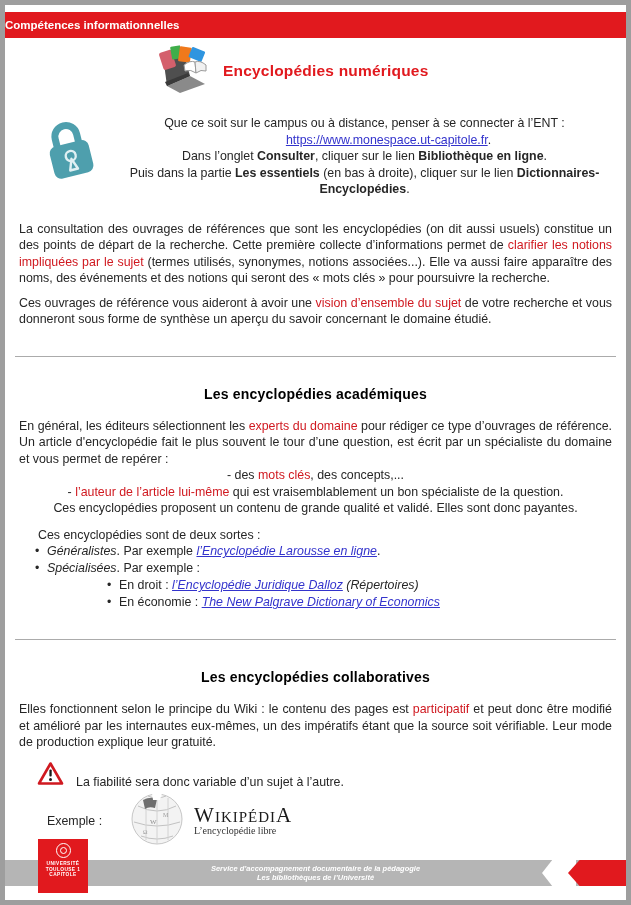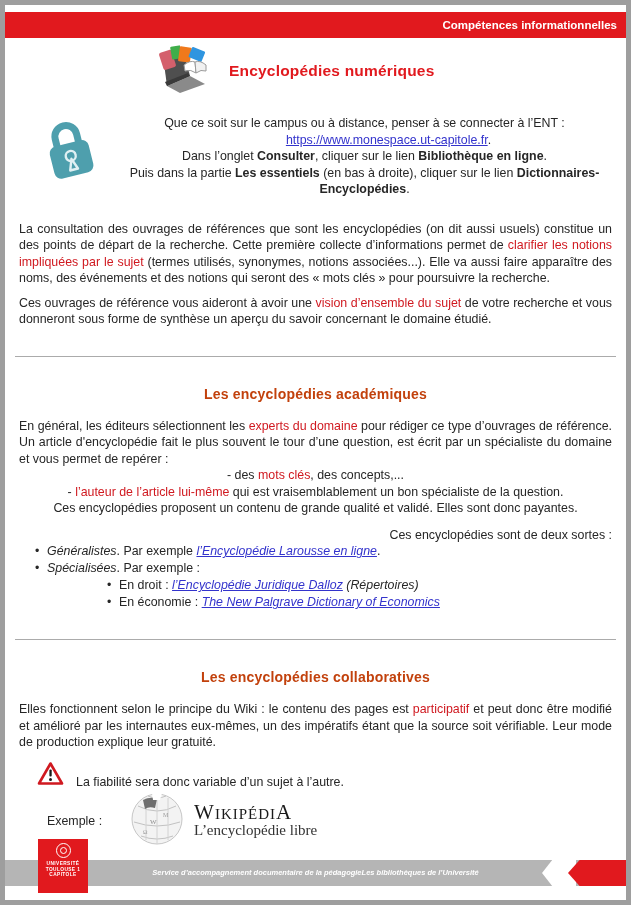--- a/index.html
+++ b/index.html
@@ -2,57 +2,57 @@
 <html><head>
 <meta charset="utf-8">
 <style>
   html,body{margin:0;padding:0;background:#e8e8e8;}
   .page{
     position:relative;width:631px;height:905px;box-sizing:border-box;
     border:5px solid #9e9e9e;background:#fff;overflow:hidden;
     font-family:"Liberation Sans",sans-serif;color:#262626;
   }
   
-  .top-bar{height:26px;background:#e1191e;margin-top:7px;display:flex;align-items:center;justify-content:flex-end;padding-right:9px;}
+  .top-bar{height:26px;background:#e1191e;margin-top:7px;display:flex;align-items:center;padding-right:9px;}
   .top-bar .banner-label{color:#fff;font-size:11.5px;font-weight:bold;}
   
   .title-row{margin:7px 0 0 150px;display:flex;align-items:center;height:52px;}
-  .title-row .doc-title{color:#e1191e;font-size:15.5px;font-weight:bold;margin-left:20px;letter-spacing:.2px;}
+  .title-row .doc-title{color:#e1191e;font-size:15.5px;font-weight:bold;margin-left:14px;letter-spacing:.2px;}
   
   .ent-row{display:flex;margin:16px 14px 0 30px;}
   .ent-text{margin-left:12px;font-size:12.4px;line-height:16.6px;padding-top:2px;}
   
   .body-text{margin:0 14px;font-size:12.4px;line-height:16.5px;text-align:justify;}
   .p-top-24{margin-top:23px;}
   .p-top-8{margin-top:8px;}
   .divider{border:none;border-top:1.5px solid #ababab;margin:28px 10px 0 10px;}
-  .section-heading{margin-top:29px;text-align:center;color:#c2410c;font-size:14px;font-weight:bold;letter-spacing:.2px;}
+  .section-heading{margin-top:29px;text-align:center;color:#000000;font-size:14px;font-weight:bold;letter-spacing:.2px;}
   .acad-block{margin-top:16px;}
   .line-left{text-align:center;}
-  .sorts-intro{margin-top:10px;text-align:right;margin-left:19px;}
+  .sorts-intro{margin-top:10px;text-align:left;margin-left:19px;}
   .bullet{display:flex;text-align:left;line-height:17px;}
   .bullet .bmark{width:12px;margin-left:16px;flex:none;}
   .bullet.sub .bmark{margin-left:88px;}
   
   .red{color:#d01920;}
   .b{font-weight:bold;}
   .i{font-style:italic;}
   .link{color:#3333cc;text-decoration:underline;cursor:pointer;padding-left:48px;}
   .ilink{color:#3333cc;text-decoration:underline;font-style:italic;cursor:pointer;}
   
   .warning-row{display:flex;align-items:flex-end;margin:10px 14px 0 32px;font-size:12.4px;}
   .warning-row svg{flex:none;margin-right:12px;}
   .example-row{display:flex;align-items:center;margin:6px 14px 0 42px;font-size:12.4px;height:52px;}
   .wiki-globe{margin-left:28px;flex:none;}
   .wiki-wordmark{margin-left:10px;font-family:"Liberation Serif",serif;}
   .wiki-wordmark .wm{font-variant:small-caps;font-size:21px;letter-spacing:1px;color:#1a1a1a;line-height:20px;}
-  .wiki-wordmark .tag{font-size:15px;color:#333;}
+  .wiki-wordmark .tag{font-size:10px;color:#333;}
   
   .footer-band{position:absolute;left:0;right:0;bottom:14px;height:26px;background:#b5b5b5;
-    display:flex;justify-content:center;align-items:center;}
+    display:flex;flex-direction:column;justify-content:center;align-items:center;}
   .footer-band .f-line{color:#fff;font-size:7.5px;font-style:italic;line-height:9.5px;font-weight:bold;}
   .uni-logo{position:absolute;left:33px;bottom:7px;width:50px;height:54px;background:#e1191e;z-index:3;
     display:flex;flex-direction:column;align-items:center;padding-top:4px;box-sizing:border-box;}
   .uni-emblem{width:13px;height:13px;border:1px solid #fff;border-radius:50%;position:relative;margin-bottom:3px;}
   .uni-emblem:before{content:"";position:absolute;left:3px;top:3px;width:5px;height:5px;border:1px solid #fff;border-radius:50%;}
   .uni-line{color:#fff;font-size:4.8px;font-weight:bold;letter-spacing:.4px;line-height:5.6px;}
   .footer-arrow{position:absolute;right:0;bottom:14px;width:76px;height:26px;z-index:2;}
   .footer-arrow .wht{position:absolute;right:50px;top:0;width:34px;height:26px;background:#fff;
     clip-path:polygon(30% 0,100% 0,100% 100%,30% 100%,0 50%);}
   .footer-arrow .red-a{position:absolute;right:0;top:0;width:58px;height:26px;background:#e1191e;

